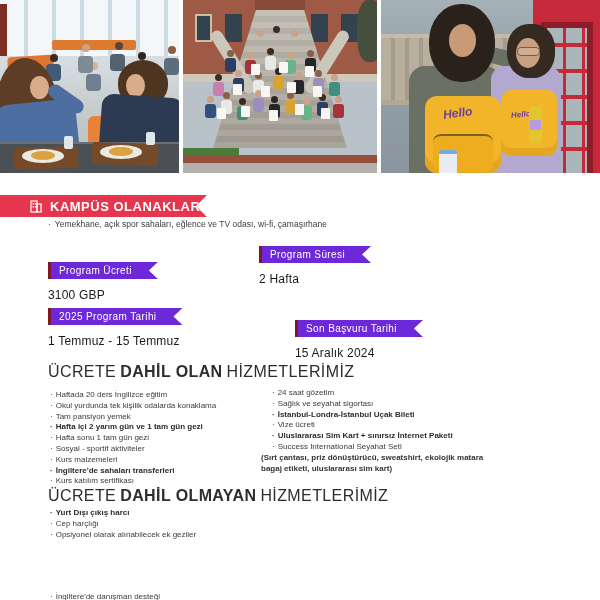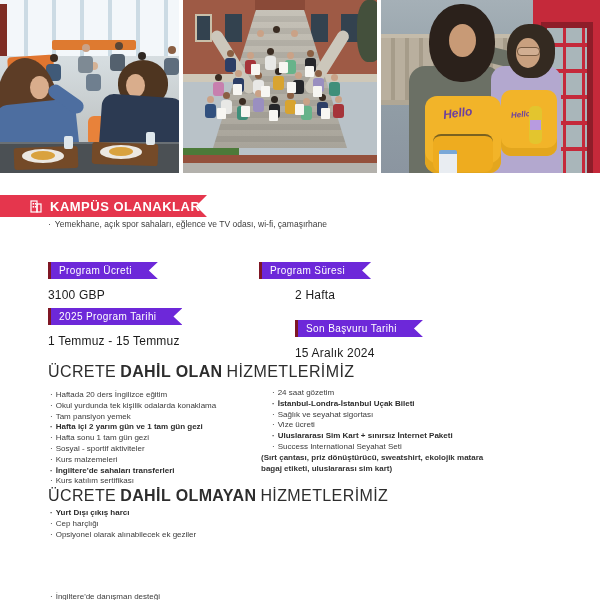--- a/index.html
+++ b/index.html
@@ -105,21 +105,21 @@
   .banner-bullet::before{content:"·";margin-right:4px;}
 
   
   .card{position:absolute;}
   .ribbon{display:inline-flex;}
   .ribbon .fold{width:3px;background:#7f1724;}
   .ribbon .rb{background:#6d28d9;color:#ffffff;font-size:10px;letter-spacing:.4px;padding:3px 26px 3px 8px;
     clip-path:polygon(0 0,100% 0,calc(100% - 9px) 50%,100% 100%,0 100%);}
   .card .value{font-size:12px;font-weight:400;color:#1b1b1b;margin-top:5px;letter-spacing:.2px;}
   #card-fee{left:48px;top:262px;}
-  #card-duration{left:259px;top:262px;text-align:center;}
+  #card-duration{left:259px;top:246px;}
   #card-dates{left:48px;top:308px;}
   #card-deadline{left:259px;top:320px;margin-left:36px;}
 
   
   .sec-h{position:absolute;left:48px;font-size:16px;color:#2d2d2d;letter-spacing:.4px;white-space:nowrap;}
   .sec-h .bold{font-weight:700;}
   .sec-h span + span{margin-left:4px;}
   #sec1-h{top:363px;}
   #sec2-h{top:487px;}
   #sec3-h{top:572px;font-size:17px;margin-top:48px;}
@@ -263,22 +263,22 @@
     <div class="li">Tam pansiyon yemek</div>
     <div class="li b">Hafta içi 2 yarım gün ve 1 tam gün gezi</div>
     <div class="li">Hafta sonu 1 tam gün gezi</div>
     <div class="li">Sosyal - sportif aktiviteler</div>
     <div class="li">Kurs malzemeleri</div>
     <div class="li b">İngiltere'de sahaları transferleri</div>
     <div class="li">Kurs katılım sertifikası</div>
   </div>
   <div class="col" id="col-right">
     <div class="li">24 saat gözetim</div>
+    <div class="li">Sağlık ve seyahat sigortası</div>
     <div class="li b">İstanbul-Londra-İstanbul Uçak Bileti</div>
-    <div class="li">Sağlık ve seyahat sigortası</div>
     <div class="li">Vize ücreti</div>
     <div class="li b">Uluslararası Sim Kart + sınırsız İnternet Paketi</div>
     <div class="li">Success International Seyahat Seti</div>
     <div class="note">(Sırt çantası, priz dönüştürücü, sweatshirt, ekolojik matara</div>
     <div class="note">bagaj etiketi, uluslararası sim kart)</div>
   </div>
 
   <div class="sec-h" id="sec2-h">
     <span>ÜCRETE</span><span class="bold">DAHİL OLMAYAN</span><span>HİZMETLERİMİZ</span>
   </div>

